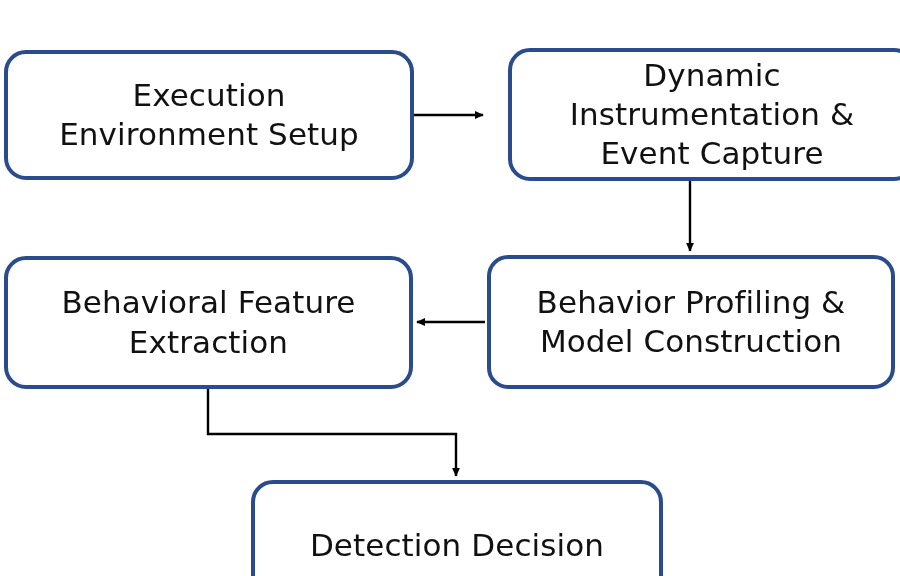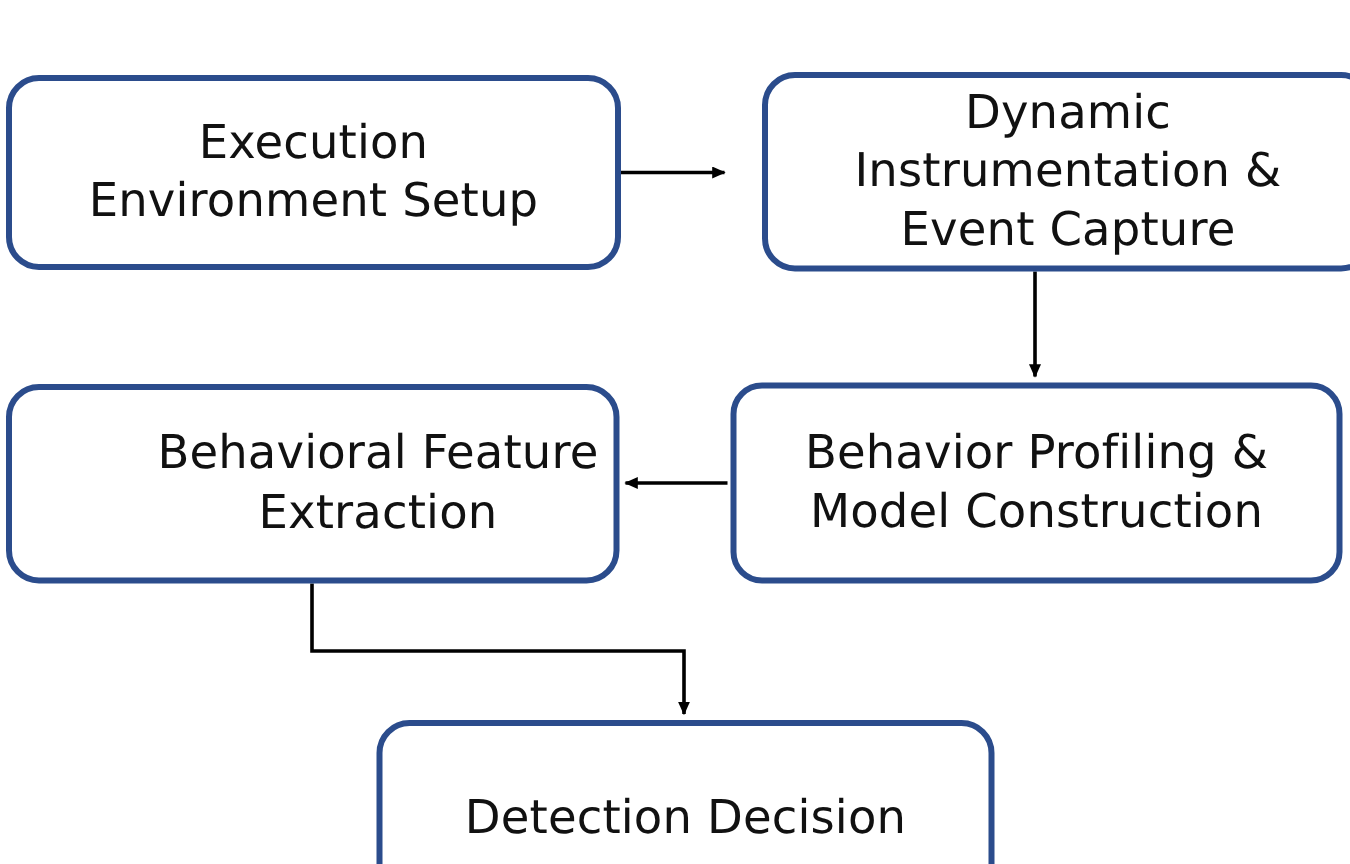--- a/index.html
+++ b/index.html
@@ -48,21 +48,21 @@
     letter-spacing: 0.1px;
     font-weight: 400;
     white-space: pre-line;
     display: block;
   }
 
   
   #node-exec-env-setup  { left: 4px;   top: 6px;   width: 410px; height: 130px; }
   #node-dynamic-instr   { left: 508px; top: 4px;   width: 408px; height: 133px; }
   #node-behavior-prof   { left: 487px; top: 211px; width: 408px; height: 134px; border-radius: 21px; }
-  #node-behavioral-feat { left: 4px;   top: 212px; width: 409px; height: 133px; justify-content: flex-end; }
+  #node-behavioral-feat { left: 4px;   top: 212px; width: 409px; height: 133px; }
   #node-detection-dec   { left: 251px; top: 436px; width: 412px; height: 131px; }
 </style>
 </head>
 <body>
 
 <div id="canvas">
 
   <svg class="edges" viewBox="0 0 900 576" width="900" height="576" xmlns="http://www.w3.org/2000/svg">
     <defs>
       <marker id="arrowhead" markerWidth="9" markerHeight="8" refX="8.2" refY="4" orient="auto" markerUnits="userSpaceOnUse">

